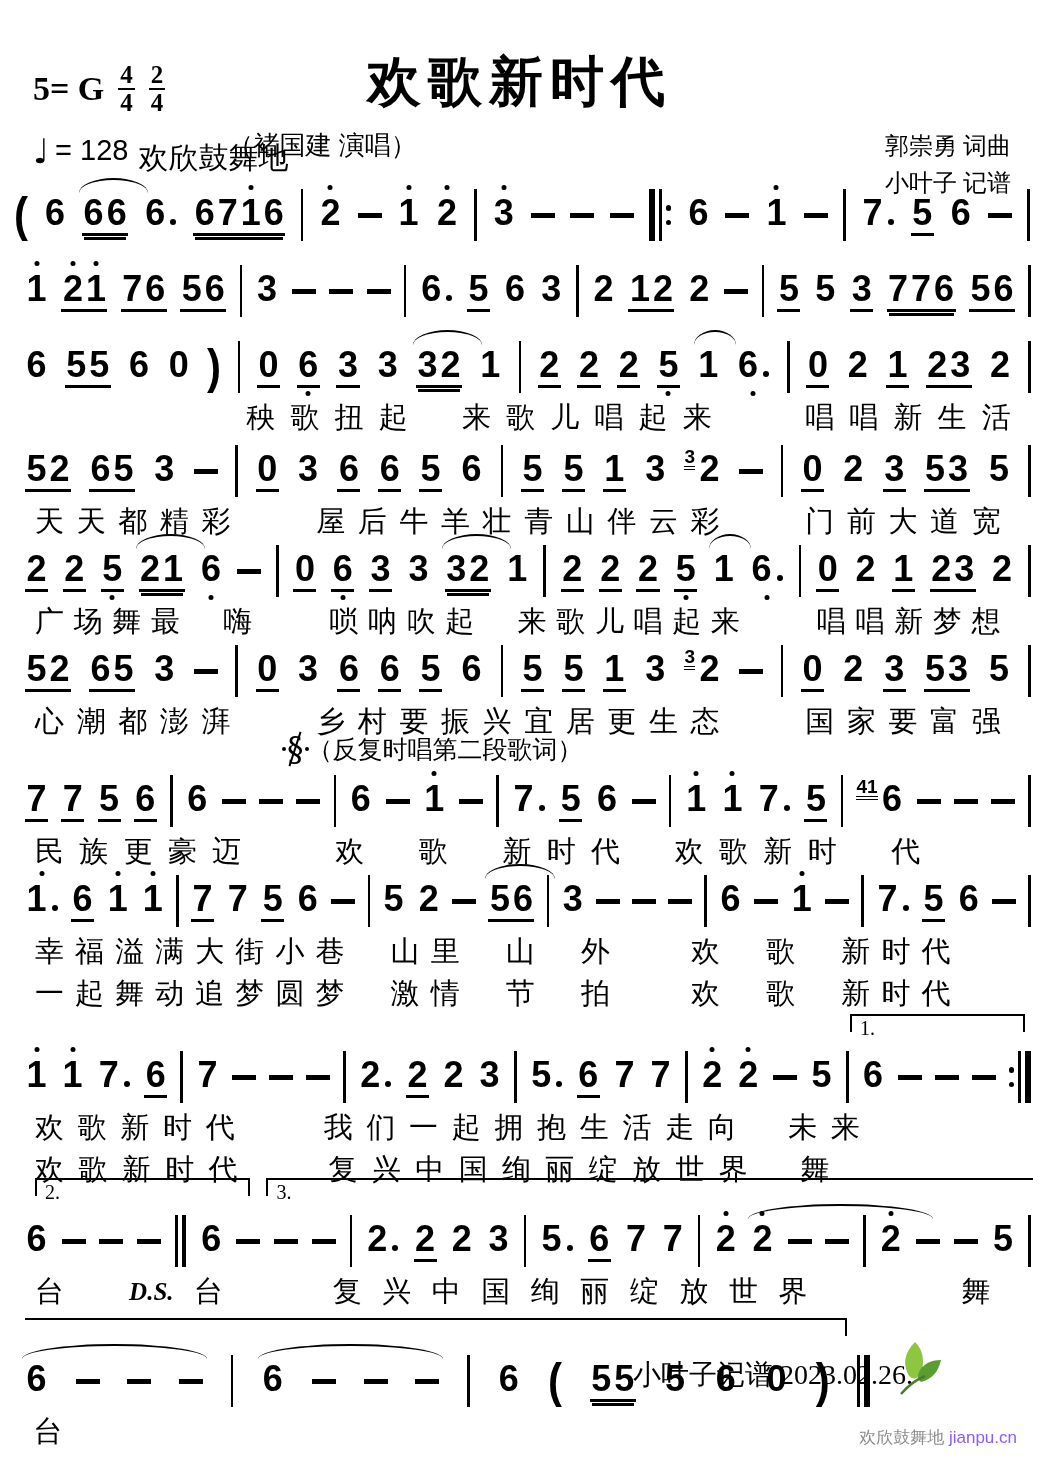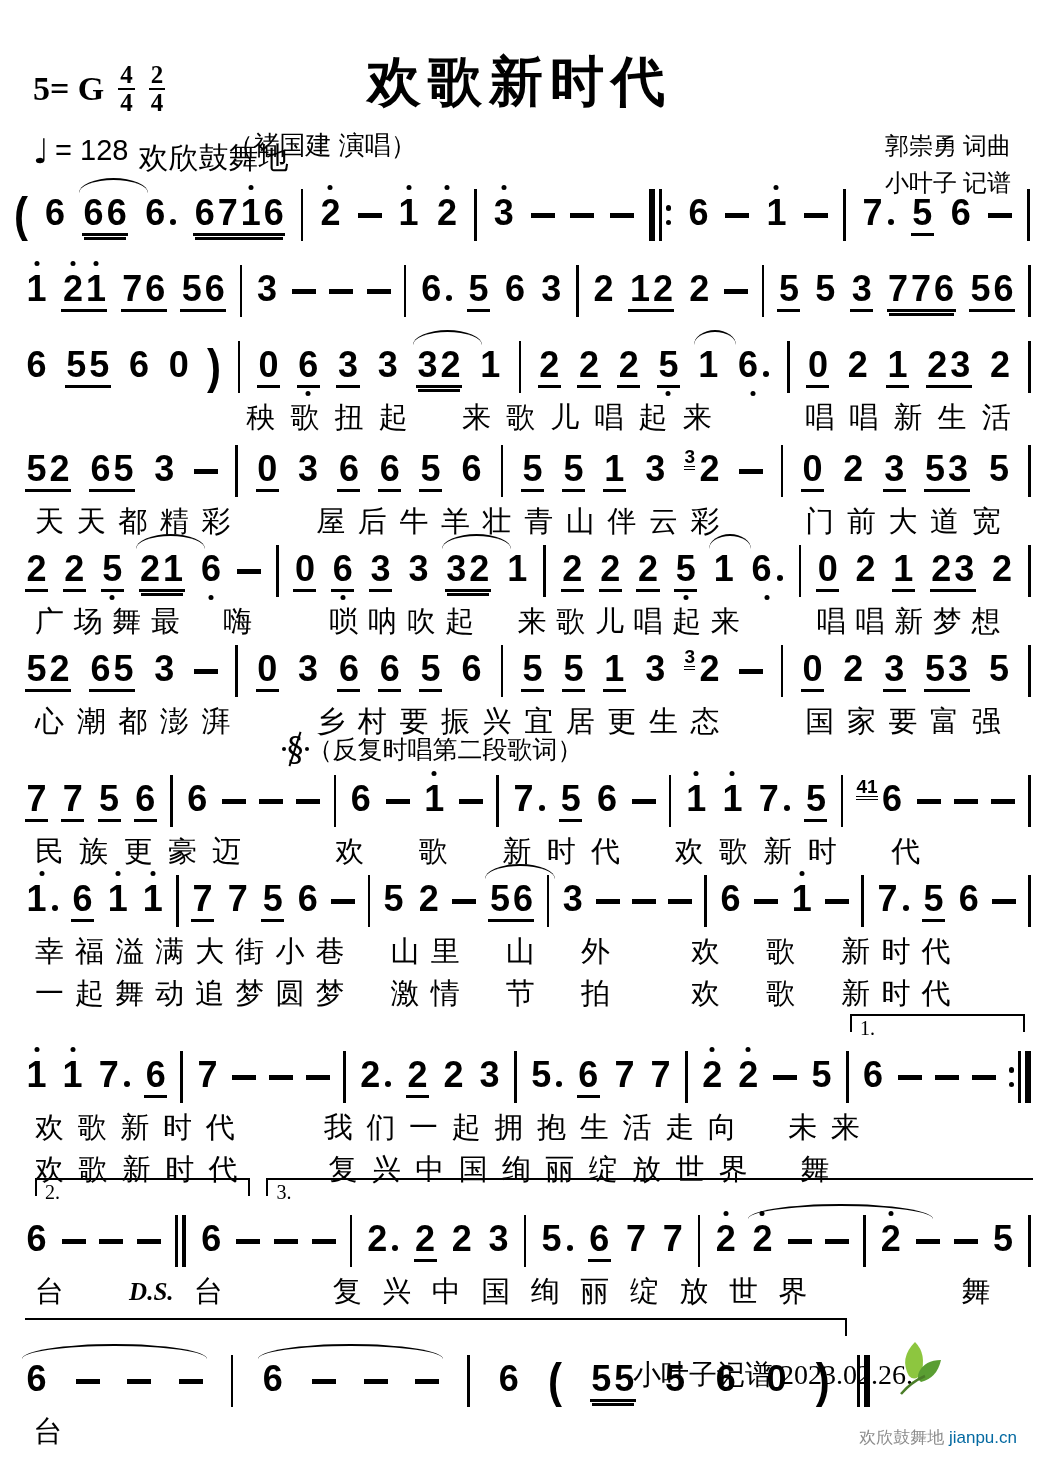--- a/index.html
+++ b/index.html
@@ -66,21 +66,21 @@
   .segno .sl{position:absolute;left:50%;top:-2px;width:2px;height:36px;background:#000;transform:translateX(-50%) rotate(18deg);}
   .segno .d1,.segno .d2{position:absolute;width:4px;height:4px;border-radius:50%;background:#000;top:14px;}
   .segno .d1{left:-5px;} .segno .d2{right:-5px;}
   .segnotext{font-size:25px;}
 
   
   .footer-credit{position:absolute;top:1356px;left:633px;font-family:"Liberation Serif",serif;font-size:28px;}
   .leaf{position:absolute;top:1336px;left:893px;}
   .watermark{position:absolute;right:22px;bottom:14px;font-size:17px;}
   .wm-site{color:#8c8c8c;}
-  .wm-domain{color:#0369a1;}
+  .wm-domain{color:#8b5cf6;}
 </style>
 </head>
 <body>
 
 <div class="page">
 
   <div class="title">欢歌新时代</div>
   <div class="subtitle">（褚国建 演唱）</div>
 
   <div class="keyblock">

